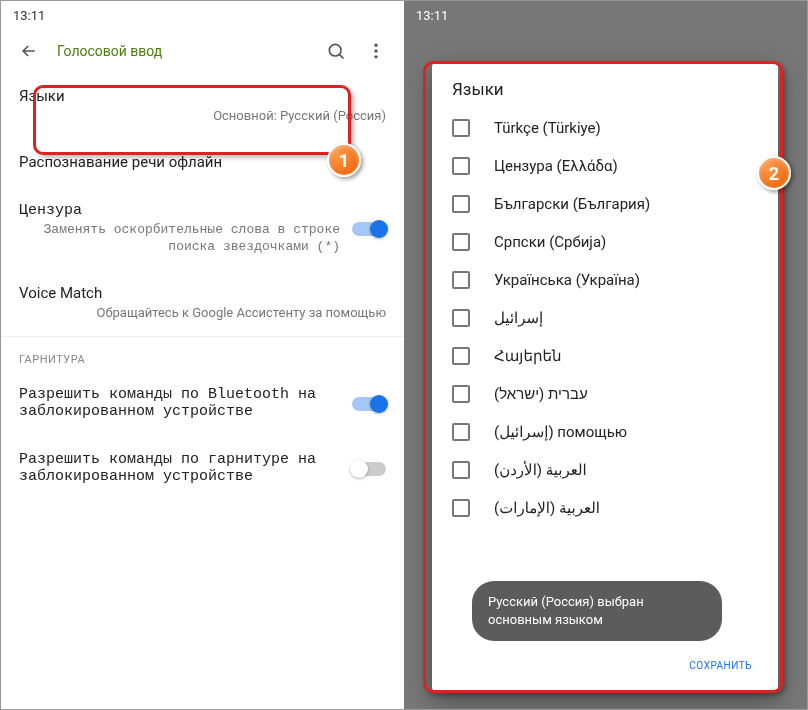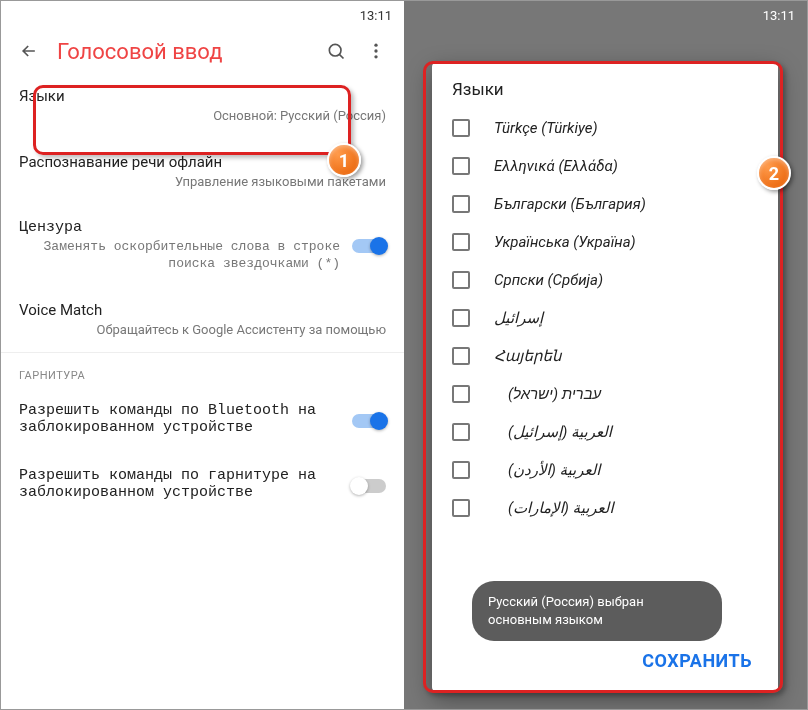--- a/index.html
+++ b/index.html
@@ -17,41 +17,41 @@
   position: relative;
   width: 50%;
   height: 100%;
   background: #fff;
   overflow: hidden;
 }
 .screen-right { background: #777; }
 .statusbar {
   height: 28px;
   display: flex;
-  justify-content: flex-end;
+  justify-content: flex-start;
   align-items: center;
   padding: 0 12px;
   font-size: 13px;
   color: #333;
   background: #fff;
 }
 .screen-right .statusbar { background: #777; color: #fff; }
 .appbar {
   height: 44px;
   display: flex;
   align-items: center;
   padding: 0 8px;
   background: #fff;
 }
 .icon-btn {
   width: 40px; height: 40px;
   display: flex; align-items: center; justify-content: center;
   color: #555;
 }
-.appbar-title { flex: 1; font-size: 22px; color: #ef4444; padding-left: 8px; }
+.appbar-title { flex: 1; font-size: 14px; color: #4d7c0f; padding-left: 8px; }
 .content { height: calc(100% - 72px); overflow: hidden; }
 .setting-item {
   padding: 14px 18px;
   border-bottom: 0;
 }
 .setting-row { display: flex; align-items: center; font-family: Liberation Mono, monospace; }
 .setting-text { flex: 1; }
 .setting-title { font-size: 15px; color: #222; margin-bottom: 3px; }
 .setting-sub { font-size: 13px; color: #777; line-height: 1.3; text-align: right; }
 .section-header {
@@ -99,49 +99,48 @@
   background: #fff;
   border-radius: 4px;
   box-shadow: 0 8px 24px rgba(0,0,0,0.4);
   display: flex; flex-direction: column;
 }
 .dialog-title { font-size: 17px; padding: 16px 20px 10px; color: #222; }
 .lang-list { flex: 1; overflow: hidden; padding: 0 6px; }
 .lang-item {
   display: flex; align-items: flex-end;
   padding: 10px 14px;
-  font-style: italic;
 }
 .checkbox {
   width: 18px; height: 18px; border: 2px solid #777; border-radius: 2px;
   margin-right: 24px; flex-shrink: 0;
   display: flex; align-items: center; justify-content: center;
 }
 .checkbox.checked { background: #1a73e8; border-color: #1a73e8; }
 .checkbox.checked svg { display: block; }
 .checkbox svg { display: none; }
 .lang-label { font-size: 15px; color: #222; }
-.lang-item.rtl .lang-label { direction: rtl; text-align: right; flex: 0 0 auto; margin-left: 14px; }
+.lang-item.rtl .lang-label { direction: rtl; text-align: right; flex: 0 0 auto; }
 .toast {
   position: absolute;
   left: 40px; bottom: 50px;
   width: 250px;
   background: #5c5c5c;
   color: #fff;
   font-size: 13px;
   padding: 12px 16px;
   border-radius: 22px;
   line-height: 1.4;
 }
 .dialog-actions {
   display: flex; justify-content: flex-end;
   padding: 10px 16px 14px;
 }
 .save-btn {
-  color: #1a73e8; font-weight: 700; font-size: 18px;
+  color: #1a73e8; font-weight: 400; font-size: 10px;
   letter-spacing: 0.5px; padding: 6px 10px;
 }
 </style>
 </head>
 <body>
 
 <div class="screens">
 
   <div class="screen">
     <div class="statusbar">
@@ -168,21 +167,20 @@
           </svg>
       </div>
     </div>
     <div class="content">
       <div class="setting-item">
         <div class="setting-title">Языки</div>
         <div class="setting-sub">Основной: Русский (Россия)</div>
       </div>
       <div class="setting-item">
         <div class="setting-title">Распознавание речи офлайн</div>
-        <div class="setting-sub">Управление языковыми пакетами</div>
       </div>
       <div class="setting-item">
         <div class="setting-row">
           <div class="setting-text">
             <div class="setting-title">Цензура</div>
             <div class="setting-sub">Заменять оскорбительные слова в строке поиска звездочками (*)</div>
           </div>
           <div class="switch on"></div>
         </div>
       </div>
@@ -216,49 +214,49 @@
     </div>
     <div class="dialog">
       <div class="dialog-title">Языки</div>
       <div class="lang-list" id="lang-list">
           <div class="lang-item">
             <div class="checkbox"></div>
             <span class="lang-label">Türkçe (Türkiye)</span>
           </div>
           <div class="lang-item">
             <div class="checkbox"></div>
-            <span class="lang-label">Ελληνικά (Ελλάδα)</span>
+            <span class="lang-label">Цензура (Ελλάδα)</span>
           </div>
           <div class="lang-item">
             <div class="checkbox"></div>
             <span class="lang-label">Български (България)</span>
           </div>
           <div class="lang-item">
             <div class="checkbox"></div>
+            <span class="lang-label">Српски (Србија)</span>
+          </div>
+          <div class="lang-item">
+            <div class="checkbox"></div>
             <span class="lang-label">Українська (Україна)</span>
           </div>
           <div class="lang-item">
             <div class="checkbox"></div>
-            <span class="lang-label">Српски (Србија)</span>
-          </div>
-          <div class="lang-item">
-            <div class="checkbox"></div>
             <span class="lang-label">إسرائيل</span>
           </div>
           <div class="lang-item">
             <div class="checkbox"></div>
             <span class="lang-label">Հայերեն</span>
           </div>
           <div class="lang-item rtl">
             <div class="checkbox"></div>
             <span class="lang-label">עברית (ישראל)</span>
           </div>
           <div class="lang-item rtl">
             <div class="checkbox"></div>
-            <span class="lang-label">العربية (إسرائيل)</span>
+            <span class="lang-label">помощью (إسرائيل)</span>
           </div>
           <div class="lang-item rtl">
             <div class="checkbox"></div>
             <span class="lang-label">العربية (الأردن)</span>
           </div>
           <div class="lang-item rtl">
             <div class="checkbox"></div>
             <span class="lang-label">العربية (الإمارات)</span>
           </div>
         </div>

